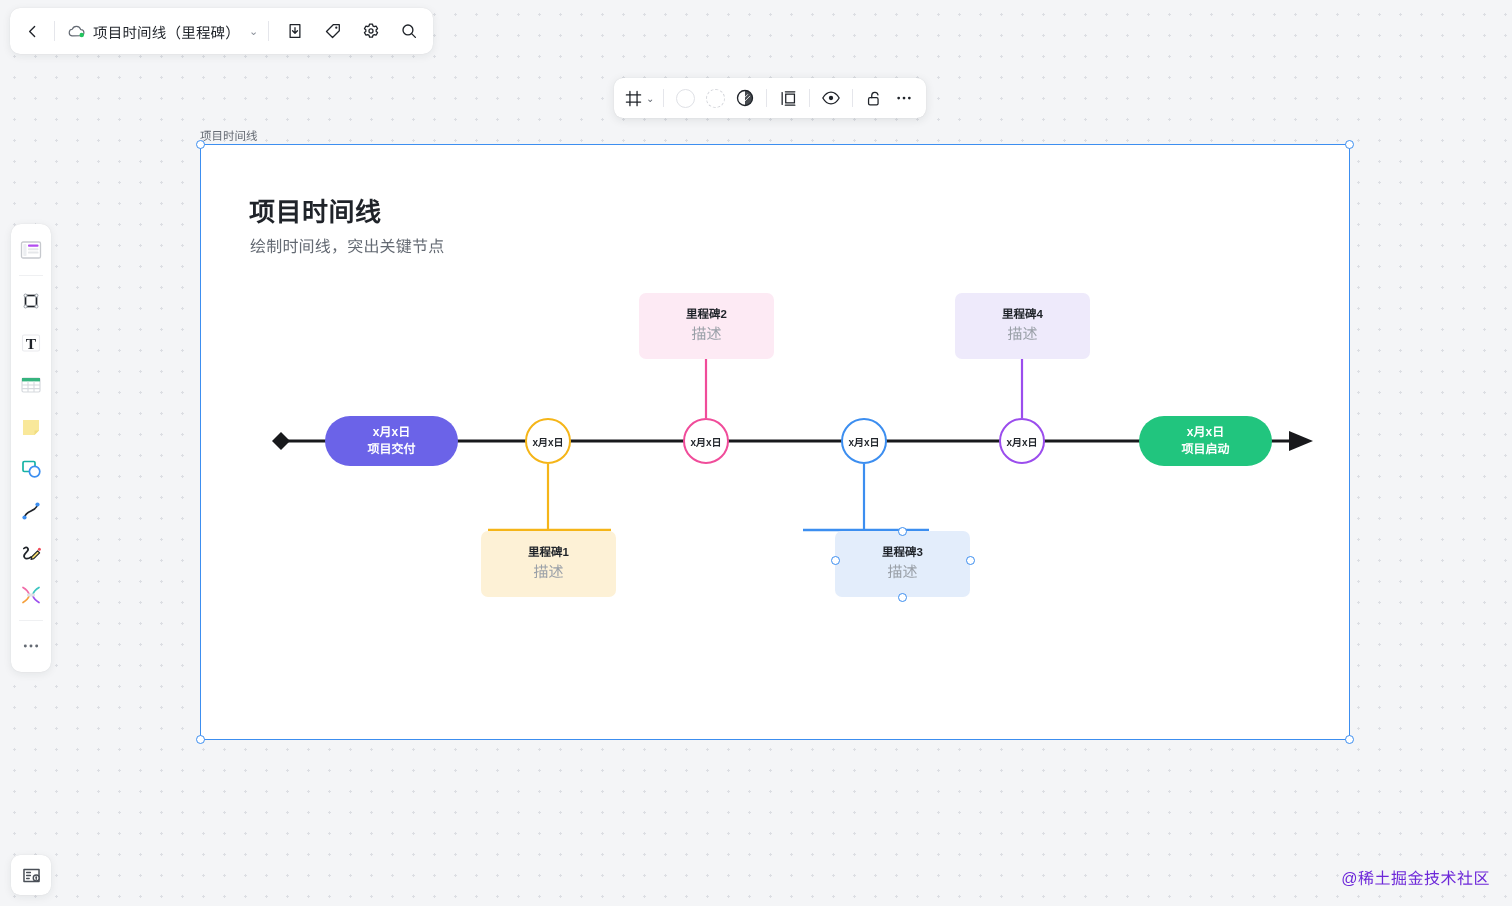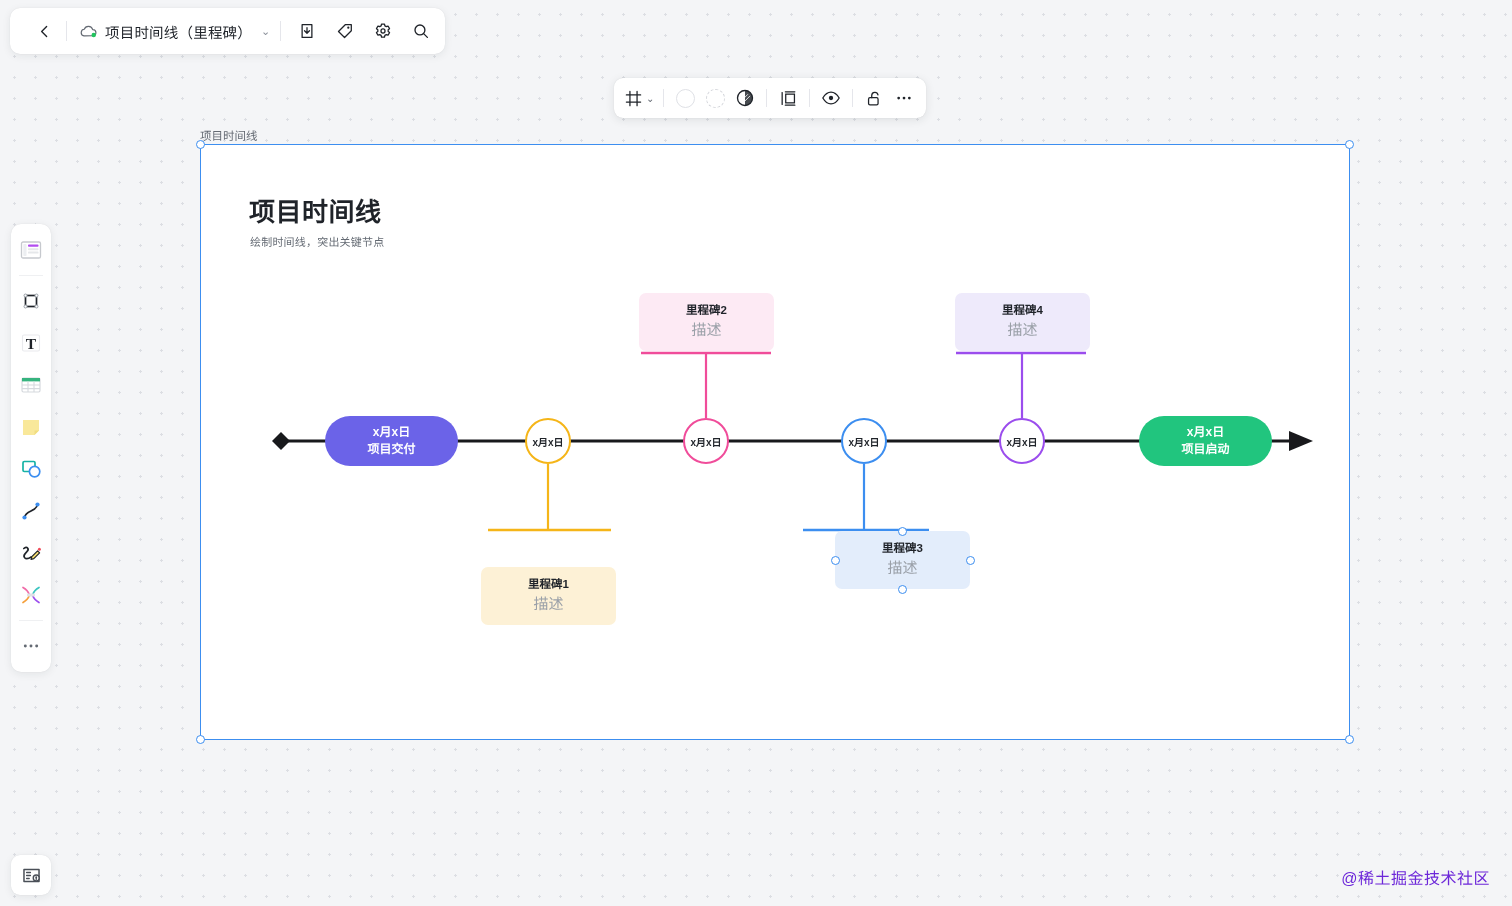--- a/index.html
+++ b/index.html
@@ -22,21 +22,21 @@
   
   .header-bar {
     position: absolute;
     left: 10px; top: 8px;
     height: 46px;
     display: flex;
     align-items: center;
     background: #ffffff;
     border-radius: 10px;
     box-shadow: 0 2px 8px rgba(31,35,41,0.08), 0 0 1px rgba(31,35,41,0.12);
-    padding: 0 6px 0 16px;
+    padding: 0 6px 0 4px;
   }
   .hb-btn {
     width: 36px; height: 36px;
     display: flex; align-items: center; justify-content: center;
     border-radius: 6px;
     cursor: pointer;
     color: #1f2329;
   }
   .hb-divider {
     width: 1px; height: 20px;
@@ -177,21 +177,21 @@
     position: absolute;
     left: 48px; top: 46px;
     font-size: 26px;
     font-weight: 700;
     color: #1f2329;
     letter-spacing: .5px;
   }
   .canvas-sub {
     position: absolute;
     left: 49px; top: 88px;
-    font-size: 11px;
+    font-size: 16px;
     color: #646a73;
     letter-spacing: .2px;
   }
 
   
   .tl-svg { position: absolute; left: 0; top: 0; width: 1150px; height: 596px; }
 
   
   .pill {
     position: absolute;
@@ -213,21 +213,21 @@
     border: 2px solid #000;
     display: flex; align-items: center; justify-content: center;
     font-size: 10px;
     font-weight: 700;
     color: #1f2329;
     user-select: none;
     cursor: pointer;
   }
   .ms-card {
     position: absolute;
-    width: 135px; height: 58px;
+    width: 135px; height: 66px;
     border-radius: 7px;
     display: flex; flex-direction: column;
     align-items: center; justify-content: center;
     user-select: none;
     cursor: pointer;
   }
   .ms-title { font-size: 11.5px; font-weight: 700; color: #1f2329; line-height: 1.5; }
   .ms-desc  { font-size: 15px; color: #9aa0a8; line-height: 1.5; }
 
   .sel-handle {
@@ -500,21 +500,21 @@
   </div>
   <div class="circle-node" id="node3" style="left: 798px; top: 273px; border-color: rgb(155, 77, 237);">
     <span>x月x日</span>
   </div>
 
   <div class="pill" id="endPill" style="left: 938px; top: 271px; width: 133px; height: 50px; background: rgb(33, 197, 126);">
     <span>x月x日</span>
     <span>项目启动</span>
   </div>
 
-  <div class="ms-card" id="ms0" style="left: 280px; top: 386px; background: rgb(253, 241, 214); border-top: 0px; margin-top: 36px;">
+  <div class="ms-card" id="ms0" style="left: 280px; top: 386px; background: rgb(253, 241, 214); border-top: 0px;">
     <span class="ms-title">里程碑1</span>
     <span class="ms-desc">描述</span>
   </div>
 
   <div class="ms-card" id="ms1" style="left: 438px; top: 148px; background: rgb(253, 234, 244); border-bottom: 0px;">
     <span class="ms-title">里程碑2</span>
     <span class="ms-desc">描述</span>
   </div>
 
   <div class="ms-card" id="ms2" style="left: 596px; top: 386px; background: rgb(227, 237, 251); border-top: 0px; margin-left: 38px;">

